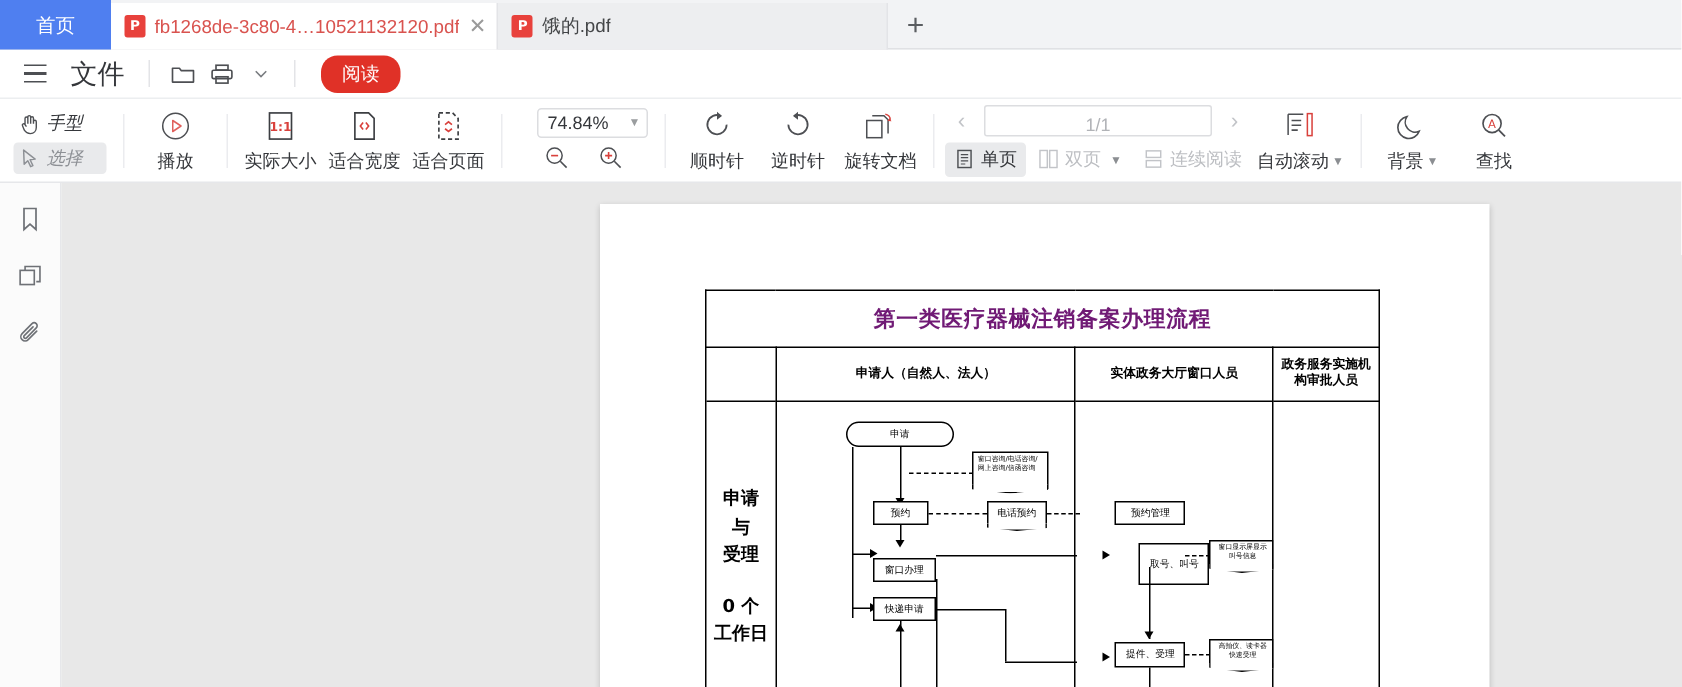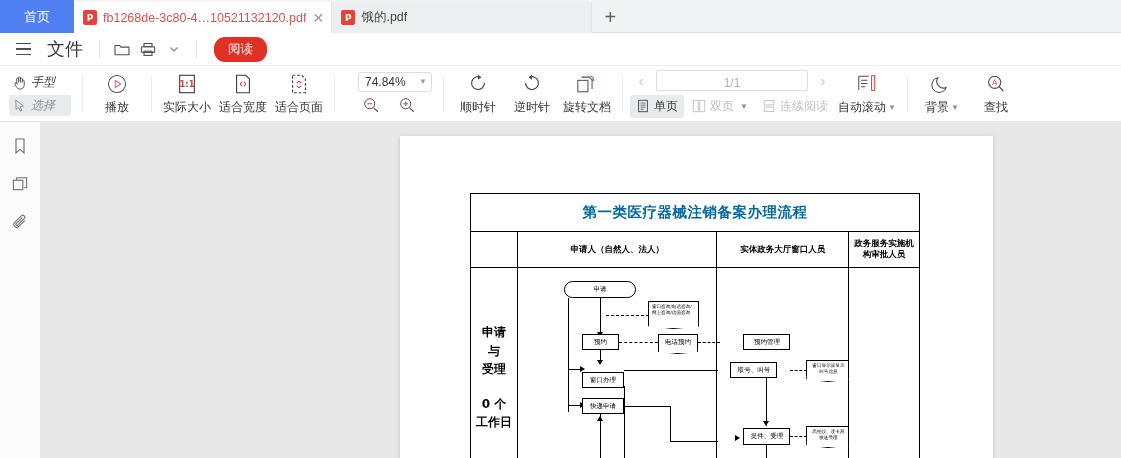--- a/index.html
+++ b/index.html
@@ -154,21 +154,21 @@
     width: 593px; height: 770px;
     background: #ffffff;
     box-shadow: 0 1px 4px rgba(0,0,0,0.18);
   }
 
   
   .doc { position:absolute; left: 70px; top: 57px; width: 450px; font-family: "DejaVu Sans", "Liberation Sans", sans-serif; }
   .ftable { width: 450px; border-collapse: collapse; }
   .ftable td, .ftable th { border: 1px solid #000; }
   .ftitle {
-    text-align:center; font-size: 14.5px; font-weight: bold; color:#0369a1;
+    text-align:center; font-size: 14.5px; font-weight: bold; color:#701a75;
     padding: 9px 0 9px; letter-spacing: 0.5px;
   }
   .fhead { text-align:center; font-size: 8.5px; font-weight: bold; color:#000; padding: 6px 2px; line-height: 1.35; }
   .stage-cell { width: 47px; text-align:center; vertical-align: top; padding-top: 55px; }
   .stage-txt { font-size: 12px; font-weight: bold; color: #000; line-height: 1.55; }
   .stage-gap { height: 16px; }
 
   .lane { position: relative; vertical-align: top; height: 228px; padding:0; }
   .lane1 { width: 200px; }
   .lane2 { width: 132px; }
@@ -540,21 +540,21 @@
                 <div class="dsh-h" style="left:101px;top:74px;width:39px;"></div>
                 <div class="nbox" style="left:140px;top:66px;width:40px;height:15px;border-bottom:none;">电话预约</div>
                 <div style="position:absolute;left:140px;top:81px;width:40px;height:5px;border-left:1px solid #000;border-right:1px solid #000;border-bottom:1px solid #000;clip-path:polygon(0 0,100% 0,100% 60%,50% 100%,0 55%);"></div>
                 <div class="dsh-h" style="left:180px;top:74px;width:22px;"></div>
               </td>
 
               <td class="lane lane2">
                 <div class="nbox" style="left:26px;top:66px;width:47px;height:16px;">预约管理</div>
 
                 <div class="arr arr-r" style="left:18px;top:99px;"></div>
-                <div class="nbox" style="left:13px;top:94px;width:47px;height:16px;">取号、叫号</div>
+                <div class="nbox" style="left:42px;top:94px;width:47px;height:28px;">取号、叫号</div>
 
                 <div class="ln lnv" style="left:49px;top:110px;height:48px;"></div>
                 <div class="arr arr-d" style="left:46px;top:153px;"></div>
 
                 <div class="arr arr-r" style="left:18px;top:167px;"></div>
                 <div class="nbox" style="left:26px;top:160px;width:47px;height:17px;">提件、受理</div>
                 <div class="ln lnv" style="left:49px;top:177px;height:51px;"></div>
 
                 <div class="dsh-h" style="left:73px;top:102px;width:17px;"></div>
                 <div class="note ctr" style="left:89px;top:92px;width:43px;height:19px;">窗口显示屏显示叫号信息</div>

